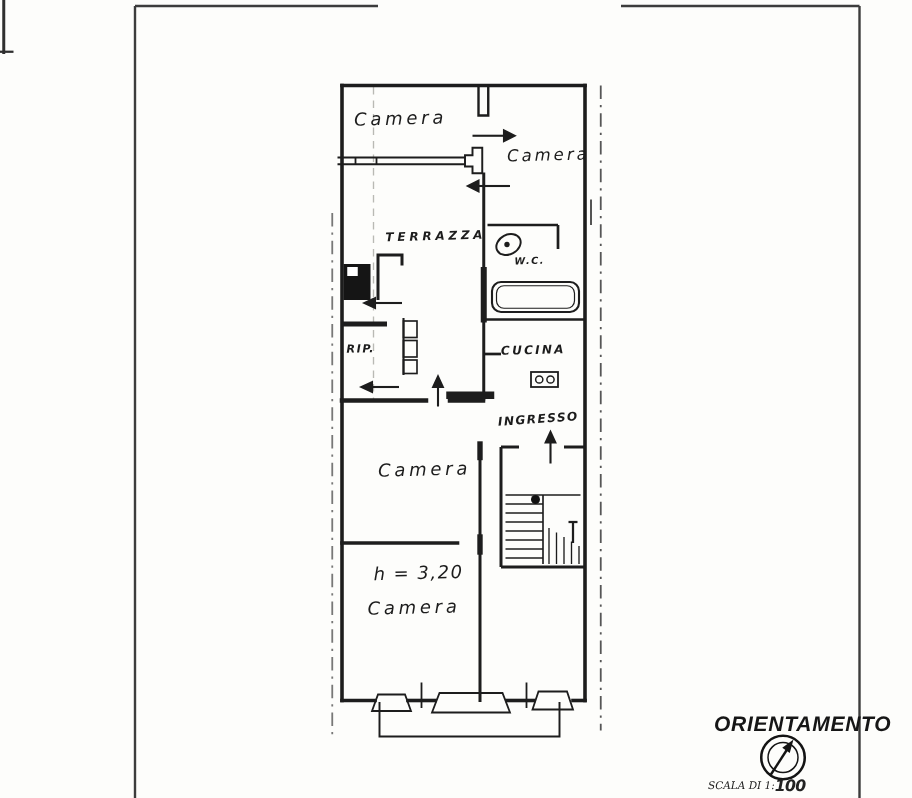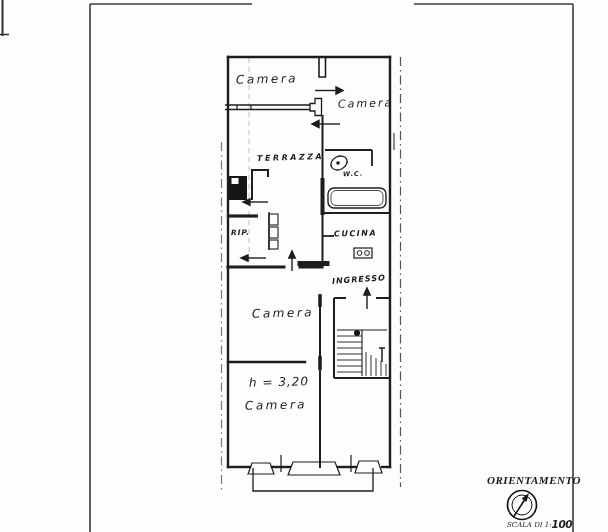--- a/index.html
+++ b/index.html
@@ -37,28 +37,28 @@
   .lbl-wc         { left: 343px; top: 171px; font-size: 6.5px; letter-spacing: 1px; font-weight: bold; }
   .lbl-rip        { left: 231px; top: 229px; font-size: 7.5px; letter-spacing: 1px; font-weight: bold; }
   .lbl-cucina     { left: 334px; top: 230px; font-size: 8px;  letter-spacing: 1.5px; font-weight: bold; }
   .lbl-ingresso   { left: 332px; top: 276px; font-size: 8px;  letter-spacing: 1px; font-weight: bold; transform: rotate(-4deg); }
   .lbl-camera-mid { left: 252px; top: 307px; font-size: 12px; letter-spacing: 2.5px; }
   .lbl-height     { left: 249px; top: 376px; font-size: 12px; letter-spacing: 1px; }
   .lbl-camera-bot { left: 245px; top: 399px; font-size: 12px; letter-spacing: 2.5px; }
   .lbl-orientamento {
     left: 476px; top: 475px; width: 116px;
     text-align: center;
-    font-family: Liberation Serif, serif;
-    font-size: 11px; font-weight: bold; font-style: italic;
+    font-family: Liberation Sans, sans-serif;
+    font-size: 14px; font-weight: bold; font-style: italic;
     letter-spacing: 0.5px;
     color: #161616;
   }
   .lbl-scala {
     left: 472px; top: 518px; width: 100px;
-    text-align: right;
+    text-align: left;
     font-family: "DejaVu Serif", serif;
     font-size: 7px; font-style: italic;
     color: #222;
   }
   .lbl-scala .scala-value {
     font-size: 10.5px;
     font-weight: bold;
     font-family: "DejaVu Sans", sans-serif;
     position: relative;
     top: 1px;

